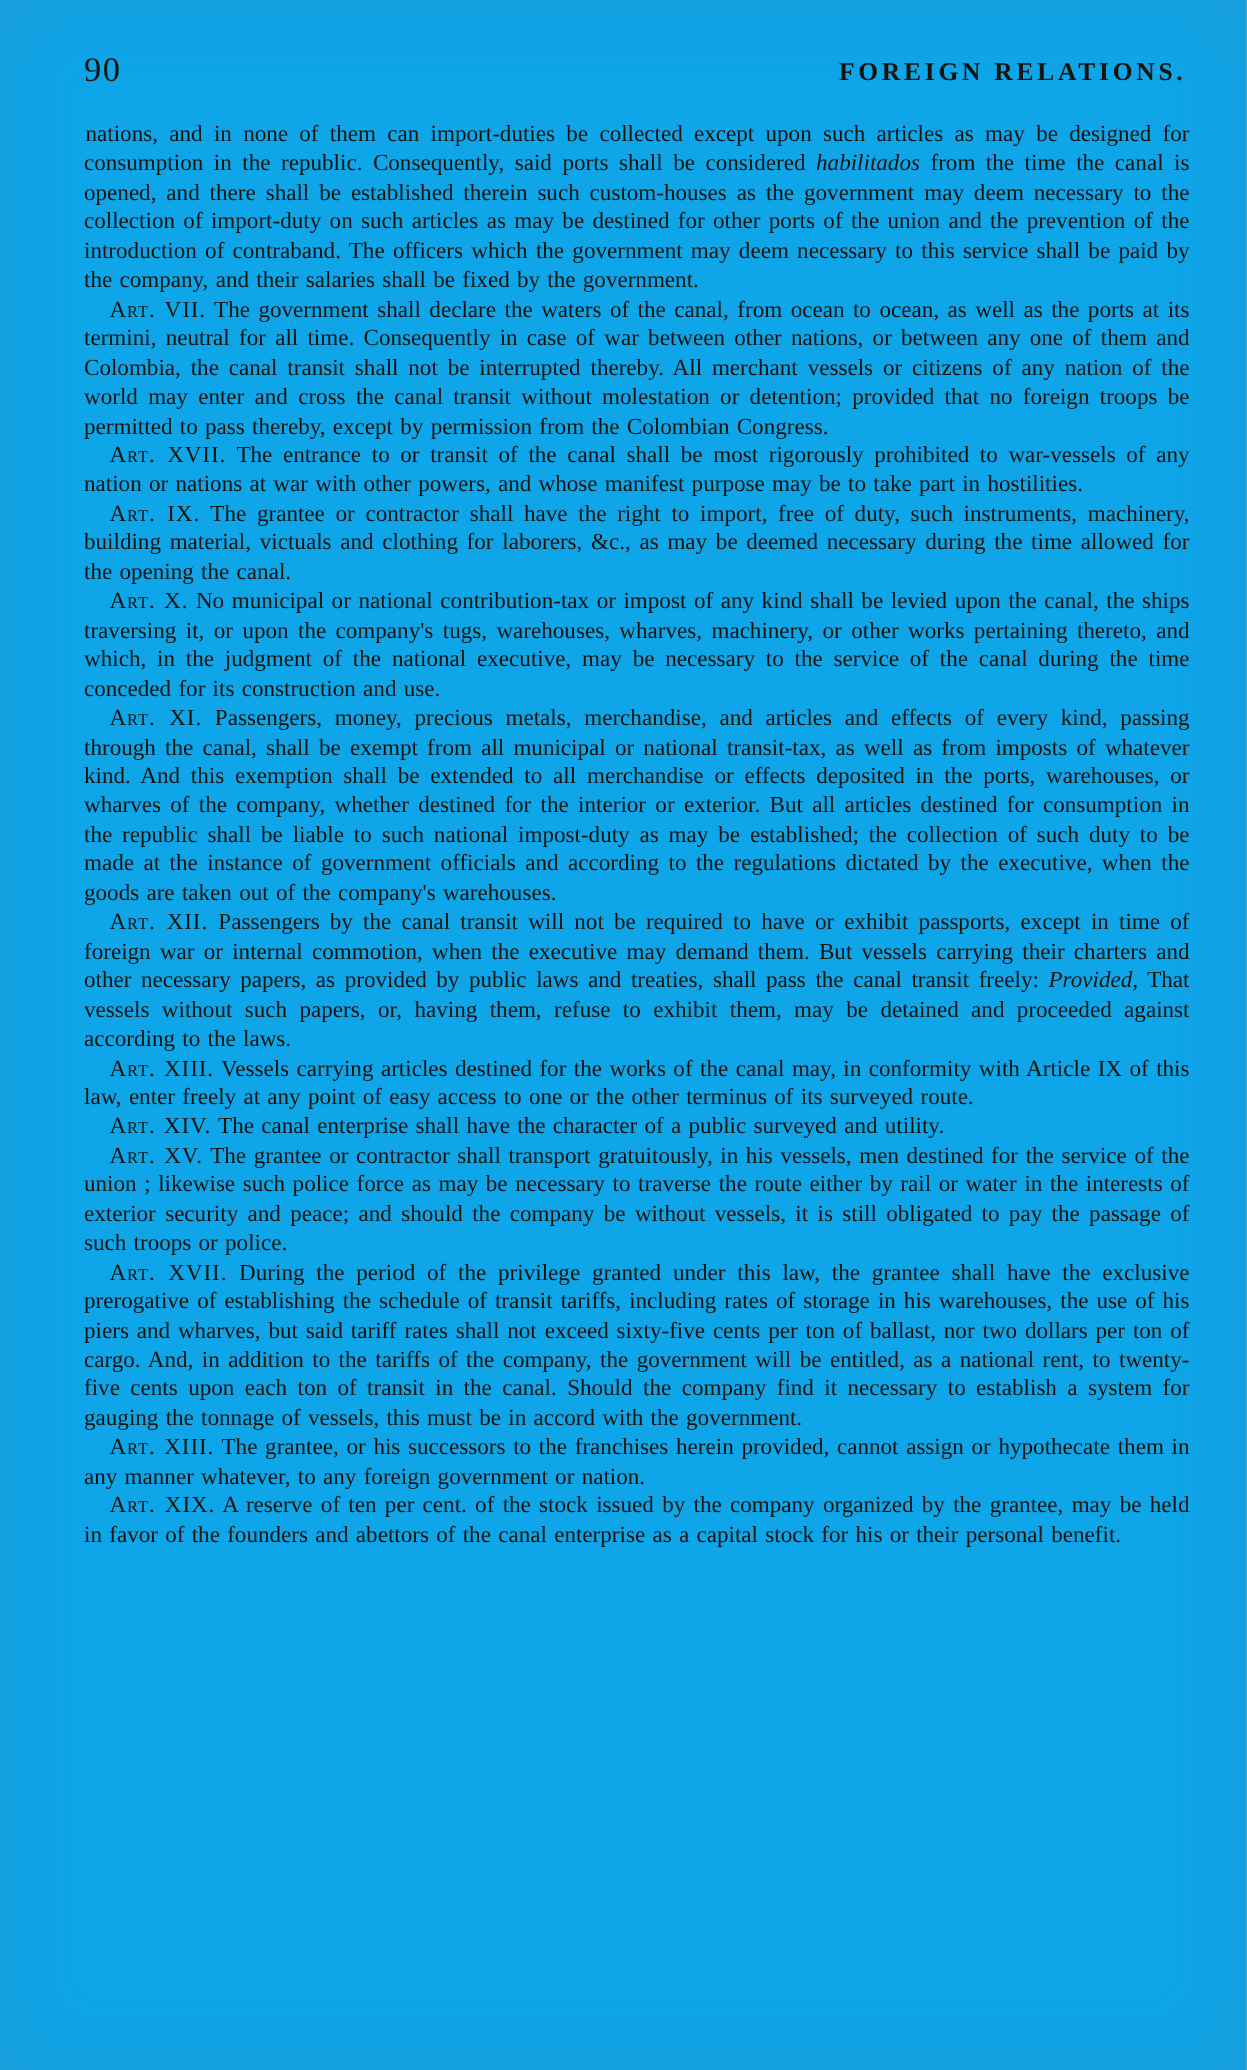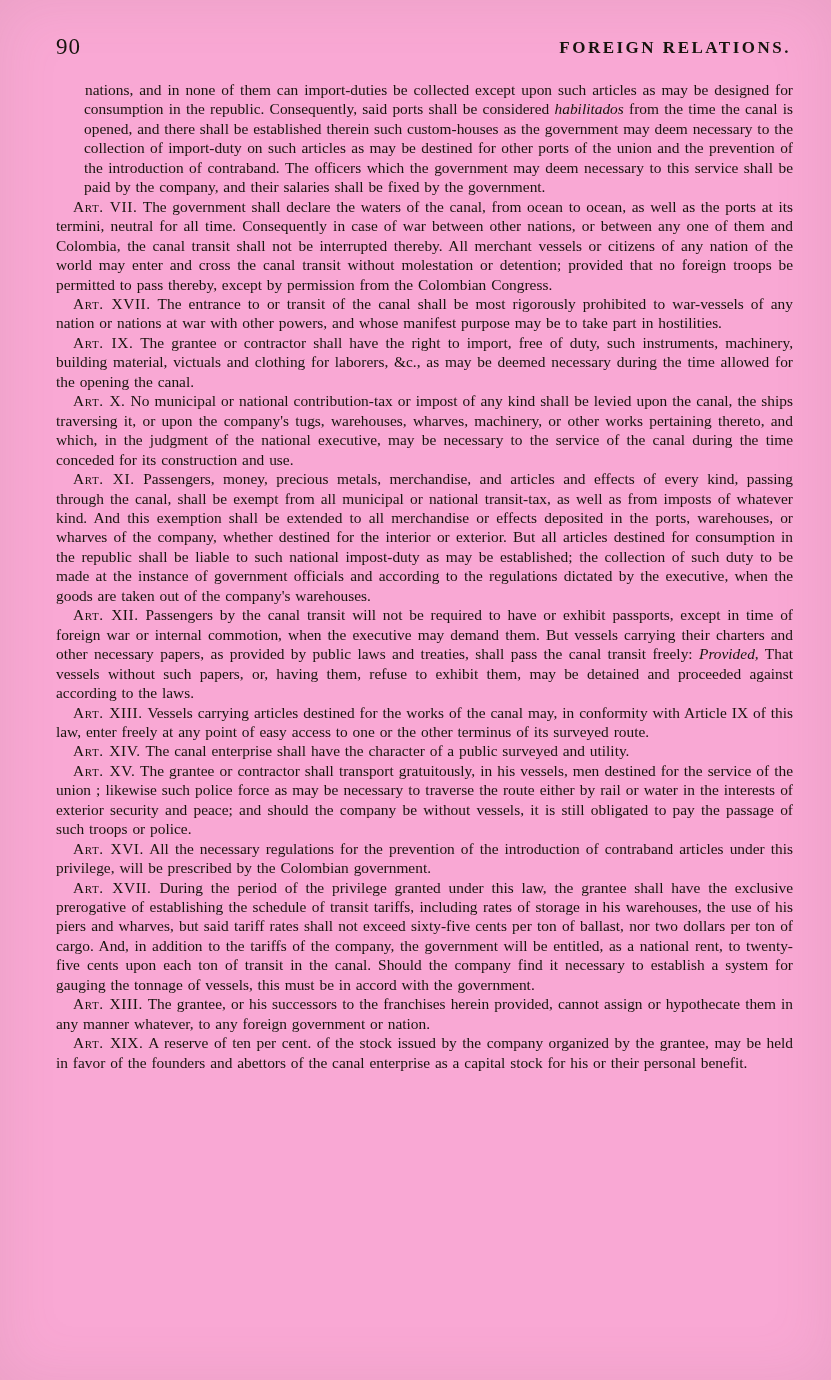--- a/index.html
+++ b/index.html
@@ -5,21 +5,21 @@
   html, body { margin: 0; padding: 0; }
   body {
     background: #dedbd4;
     font-family: "Liberation Serif", "DejaVu Serif", serif;
   }
   .scan {
     position: relative;
     width: 831px;
     height: 1380px;
     margin: 0 auto;
-    background: #f9a8d4;
+    background: #0ea5e9;
     overflow: hidden;
     color: #17140e;
     box-shadow: inset 0 0 60px rgba(120,110,90,0.12);
   }
   .header {
     position: absolute;
     top: 34px;
     left: 56px;
     right: 40px;
     height: 30px;
@@ -49,21 +49,21 @@
     text-align: justify;
     font-size: 15.4px;
     line-height: 19.45px;
     word-spacing: 1px;
   }
   p.para {
     margin: 0;
     padding: 0;
     text-indent: 17px;
   }
-  p.para.noindent { text-indent: 1px; margin-left: 28px; }
+  p.para.noindent { text-indent: 1px; }
   .smallcaps {
     font-variant: small-caps;
     letter-spacing: 0.6px;
   }
   .italic { font-style: italic; }
 </style>
 </head>
 <body>
 
 <div class="scan">
@@ -75,18 +75,17 @@
       <p class="para noindent"><span>nations, and in none of them can import-duties be collected except upon such articles as may be designed for consumption in the republic.  Consequently, said ports shall be considered </span><span class="italic">habilitados</span><span> from the time the canal is opened, and there shall be established therein such custom-houses as the government may deem necessary to the collection of import-duty on such articles as may be destined for other ports of the union and the prevention of the introduction of contraband.  The officers which the government may deem necessary to this service shall be paid by the company, and their salaries shall be fixed by the government.</span></p>
       <p class="para"><span class="smallcaps">Art. VII.</span><span> The government shall declare the waters of the canal, from ocean to ocean, as well as the ports at its termini, neutral for all time.  Consequently in case of war between other nations, or between any one of them and Colombia, the canal transit shall not be interrupted thereby.  All merchant vessels or citizens of any nation of the world may enter and cross the canal transit without molestation or detention; provided that no foreign troops be permitted to pass thereby, except by permission from the Colombian Congress.</span></p>
       <p class="para"><span class="smallcaps">Art. XVII.</span><span> The entrance to or transit of the canal shall be most rigorously prohibited to war-vessels of any nation or nations at war with other powers, and whose manifest purpose may be to take part in hostilities.</span></p>
       <p class="para"><span class="smallcaps">Art. IX.</span><span> The grantee or contractor shall have the right to import, free of duty, such instruments, machinery, building material, victuals and clothing for laborers, &amp;c., as may be deemed necessary during the time allowed for the opening the canal.</span></p>
       <p class="para"><span class="smallcaps">Art. X.</span><span> No municipal or national contribution-tax or impost of any kind shall be levied upon the canal, the ships traversing it, or upon the company's tugs, warehouses, wharves, machinery, or other works pertaining thereto, and which, in the judgment of the national executive, may be necessary to the service of the canal during the time conceded for its construction and use.</span></p>
       <p class="para"><span class="smallcaps">Art. XI.</span><span> Passengers, money, precious metals, merchandise, and articles and effects of every kind, passing through the canal, shall be exempt from all municipal or national transit-tax, as well as from imposts of whatever kind.  And this exemption shall be extended to all merchandise or effects deposited in the ports, warehouses, or wharves of the company, whether destined for the interior or exterior.  But all articles destined for consumption in the republic shall be liable to such national impost-duty as may be established; the collection of such duty to be made at the instance of government officials and according to the regulations dictated by the executive, when the goods are taken out of the company's warehouses.</span></p>
       <p class="para"><span class="smallcaps">Art. XII.</span><span> Passengers by the canal transit will not be required to have or exhibit passports, except in time of foreign war or internal commotion, when the executive may demand them.  But vessels carrying their charters and other necessary papers, as provided by public laws and treaties, shall pass the canal transit freely: </span><span class="italic">Provided,</span><span> That vessels without such papers, or, having them, refuse to exhibit them, may be detained and proceeded against according to the laws.</span></p>
       <p class="para"><span class="smallcaps">Art. XIII.</span><span> Vessels carrying articles destined for the works of the canal may, in conformity with Article IX of this law, enter freely at any point of easy access to one or the other terminus of its surveyed route.</span></p>
       <p class="para"><span class="smallcaps">Art. XIV.</span><span> The canal enterprise shall have the character of a public surveyed and utility.</span></p>
       <p class="para"><span class="smallcaps">Art. XV.</span><span> The grantee or contractor shall transport gratuitously, in his vessels, men destined for the service of the union ; likewise such police force as may be necessary to traverse the route either by rail or water in the interests of exterior security and peace;  and should the company be without vessels, it is still obligated to pay the passage of such troops or police.</span></p>
-      <p class="para"><span class="smallcaps">Art. XVI.</span><span> All the necessary regulations for the prevention of the introduction of contraband articles under this privilege, will be prescribed by the Colombian government.</span></p>
       <p class="para"><span class="smallcaps">Art. XVII.</span><span> During the period of the privilege granted under this law, the grantee shall have the exclusive prerogative of establishing the schedule of transit tariffs, including rates of storage in his warehouses, the use of his piers and wharves, but said tariff rates shall not exceed sixty-five cents per ton of ballast, nor two dollars per ton of cargo.  And, in addition to the tariffs of the company, the government will be entitled, as a national rent, to twenty-five cents upon each ton of transit in the canal.  Should the company find it necessary to establish a system for gauging the tonnage of vessels, this must be in accord with the government.</span></p>
       <p class="para"><span class="smallcaps">Art. XIII.</span><span> The grantee, or his successors to the franchises herein provided, cannot assign or hypothecate them in any manner whatever, to any foreign government or nation.</span></p>
       <p class="para"><span class="smallcaps">Art. XIX.</span><span> A reserve of ten per cent. of the stock issued by the company organized by the grantee, may be held in favor of the founders and abettors of the canal enterprise as a capital stock for his or their personal benefit.</span></p>
     </div>
 </div>
 
 </body></html>

